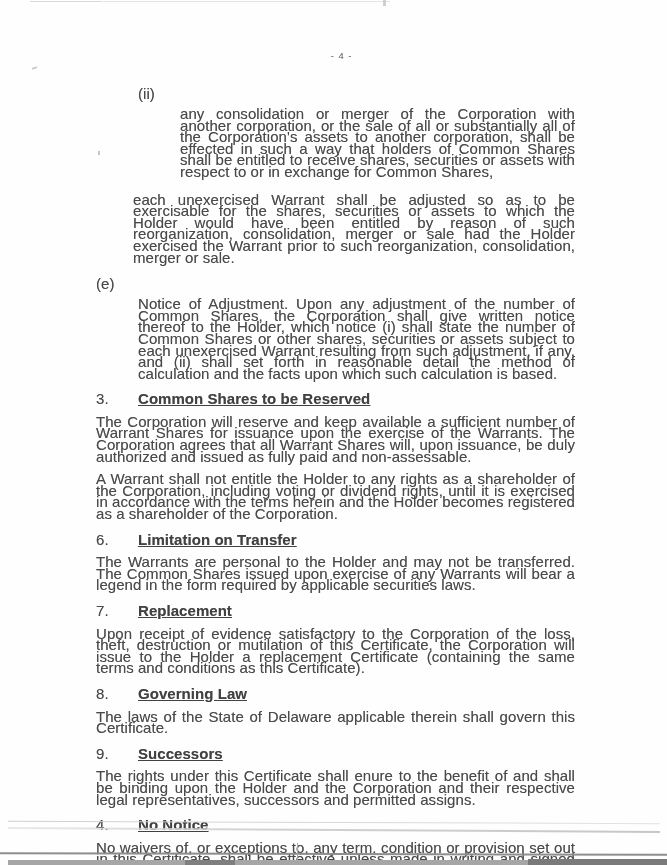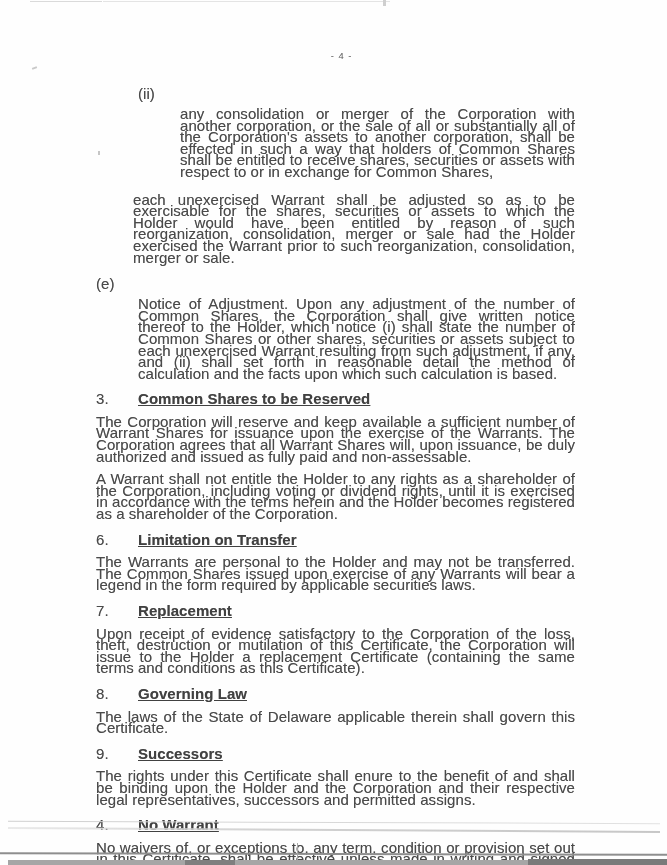--- a/index.html
+++ b/index.html
@@ -108,21 +108,21 @@
       <span class="num">8.</span><span class="title">Governing Law</span>
     </div>
     <div class="para pbody">The laws of the State of Delaware applicable therein shall govern this Certificate.</div>
 
     <div class="sec">
       <span class="num">9.</span><span class="title">Successors</span>
     </div>
     <div class="para pbody">The rights under this Certificate shall enure to the benefit of and shall be binding upon the Holder and the Corporation and their respective legal representatives, successors and permitted assigns.</div>
 
     <div class="sec">
-      <span class="num">4.</span><span class="title">No Warrant</span>
+      <span class="num">4.</span><span class="title">No Notice</span>
     </div>
     <div class="para pbody">No waivers of, or exceptions to, any term, condition or provision set out in this Certificate, shall be effective unless made in writing and signed by the Corporation. No such waiver or exception shall be</div>
 
   </div>
 
   <div class="art a-top1"></div>
   <div class="art a-top2"></div>
   <div class="art a-toptick"></div>
   <div class="art a-speck1"></div>
   <div class="art a-speck2"></div>

